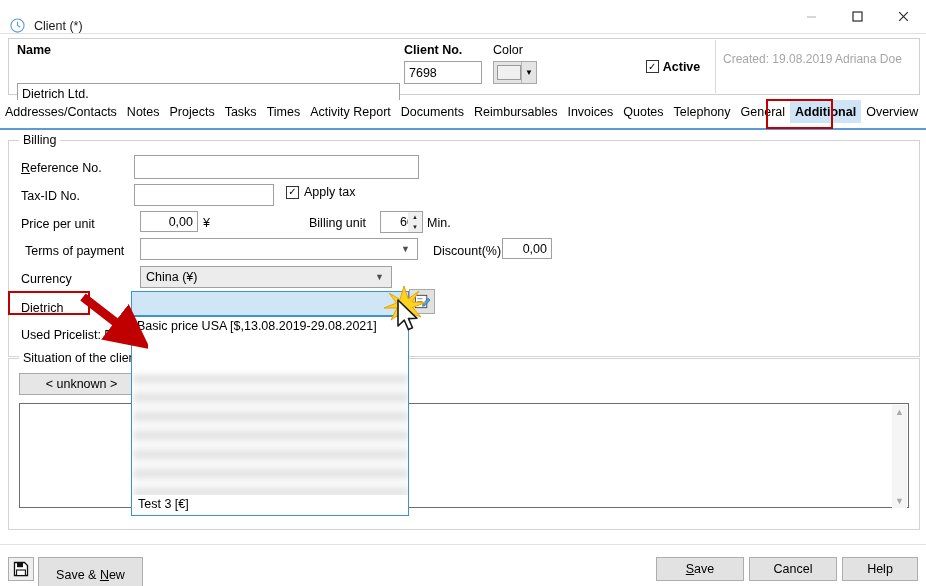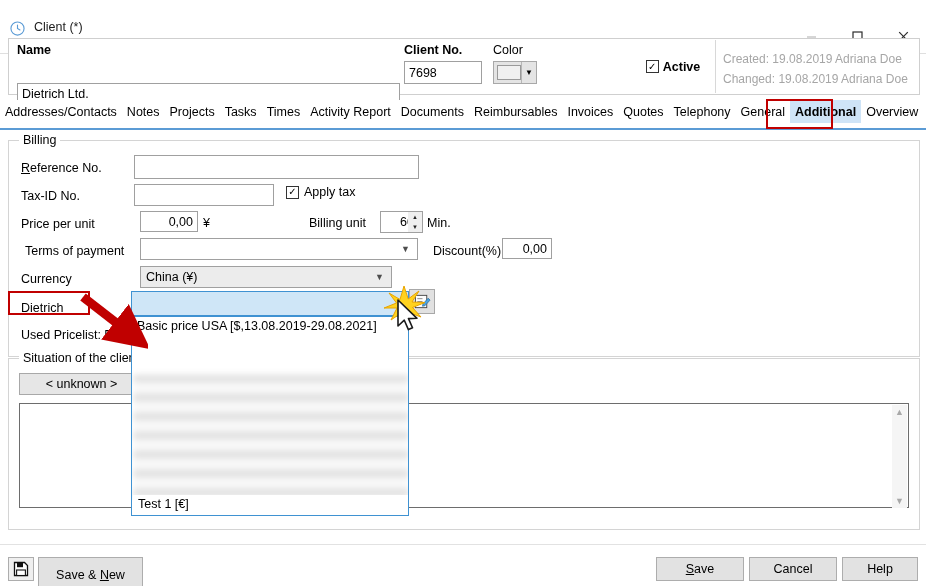--- a/index.html
+++ b/index.html
@@ -19,22 +19,21 @@
   }
 
   
   #titlebar {
     position: absolute;
     left: 0; top: 0;
     width: 926px; height: 33px;
     background: #ffffff;
     border-bottom: 1px solid #dfdfdf;
     display: flex;
-    align-items: flex-start;
-    margin-top: 20px;
+    align-items: flex-end;
   }
   #titlebar .app-icon {
     margin-left: 9px;
     width: 16px; height: 16px;
     flex: 0 0 auto;
     display: flex; align-items: center; justify-content: center;
   }
   #titlebar .title-text {
     margin-left: 9px;
     font-size: 12.5px;
@@ -436,21 +435,20 @@
     <div id="color-arrow">▼</div>
   </div>
 
   <div id="active-cell">
     <span class="cbx">✓</span>
     <span id="active-label">Active</span>
   </div>
 
   <div id="meta-block">
     <div>Created: 19.08.2019 Adriana Doe</div>
-    <div>Changed: 19.08.2019 Adriana Doe</div>
   </div>
 </div>
 
 <div id="tabstrip">
   <div class="tab">Addresses/Contacts</div>
   <div class="tab">Notes</div>
   <div class="tab">Projects</div>
   <div class="tab">Tasks</div>
   <div class="tab">Times</div>
   <div class="tab">Activity Report</div>
@@ -530,21 +528,21 @@
     <line x1="3.5" y1="6" x2="9" y2="6" stroke="#7a7a7a" stroke-width="0.9"></line>
     <line x1="3.5" y1="9" x2="9" y2="9" stroke="#7a7a7a" stroke-width="0.9"></line>
     <line x1="3.5" y1="12" x2="7" y2="12" stroke="#7a7a7a" stroke-width="0.9"></line>
     <path d="M9.5 11.5 L15 5.5 L17 7.5 L11.5 13.5 L9 14 Z" fill="#4aa3e0" stroke="#2b6f9e" stroke-width="0.8"></path>
   </svg>
 </div>
 
 <div id="pl-list">
   <div class="pl-item">Basic price USA [$,13.08.2019-29.08.2021]</div>
   <div id="pl-blurzone"></div>
-  <div id="pl-lastitem">Test 1  [€]</div>
+  <div id="pl-lastitem">Test 3  [€]</div>
 </div>
 
 <svg id="red-arrow" width="70" height="60" viewBox="0 0 70 60">
   <defs>
     <marker id="ah" markerWidth="5" markerHeight="5" refX="2.4" refY="2.5" orient="auto">
       <path d="M0,0 L5,2.5 L0,5 Z" fill="#c00000"></path>
     </marker>
   </defs>
   <line x1="5" y1="5" x2="54" y2="43" stroke="#c00000" stroke-width="9" marker-end="url(#ah)" stroke-linecap="butt"></line>
 </svg>

